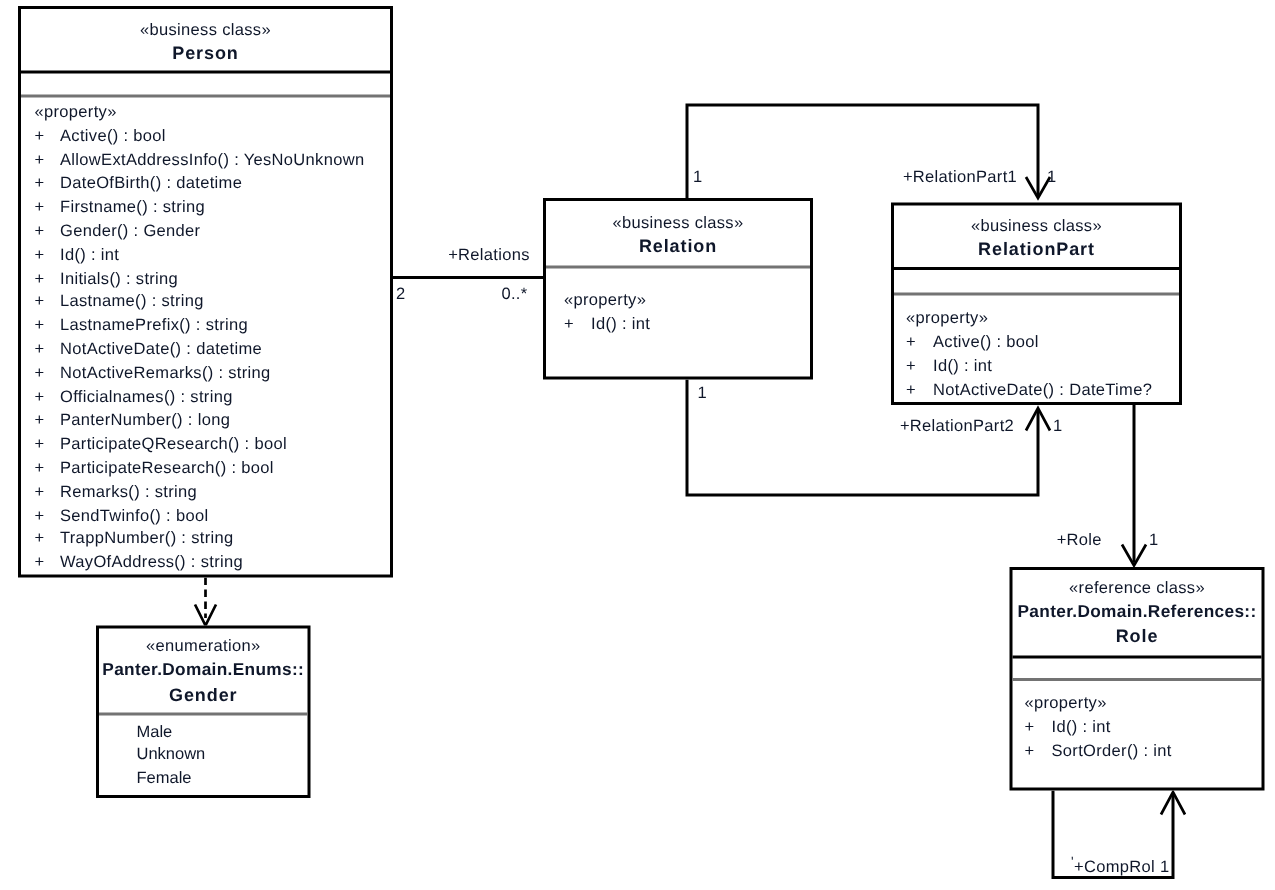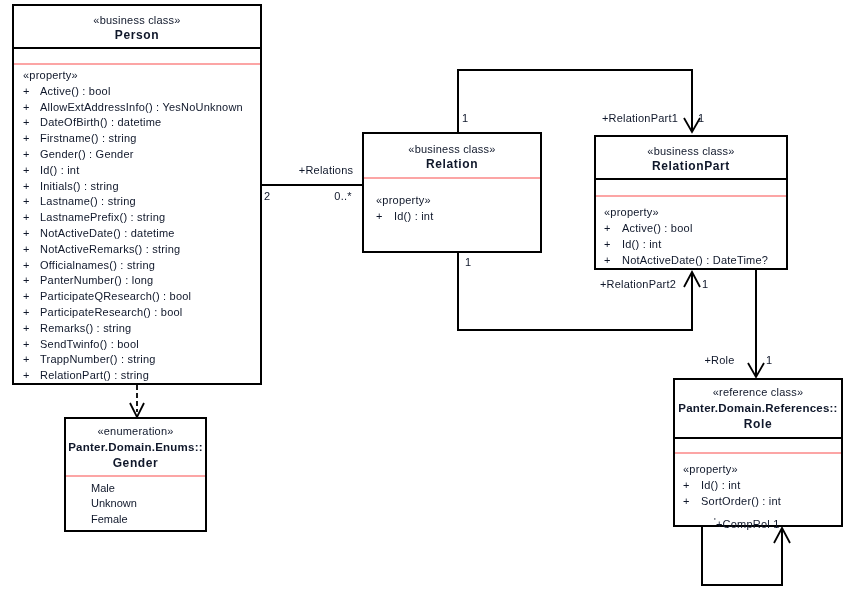--- a/index.html
+++ b/index.html
@@ -26,21 +26,21 @@
   .uml-box {
     position: absolute;
     box-sizing: border-box;
     border: 2px solid #000;
     background: #fff;
     display: flex;
     flex-direction: column;
   }
   .sec { box-sizing: border-box; flex: none; }
   .sec.divider { border-top: 2px solid #000; }
-  .sec.body { flex: 1 1 auto; border-top: 2px solid #fca5a5; overflow: hidden; }
+  .sec.body { flex: 1 1 auto; border-top: 2px solid #737373; overflow: hidden; }
   .sec.title { text-align: center; }
   .stereotype { font-size: 11px; letter-spacing: .02em; }
   .cls-name { font-size: 12px; font-weight: bold; letter-spacing: .05em; }
   .ns-name { font-size: 11.5px; font-weight: bold; letter-spacing: .02em; }
 
   .prop-header { font-size: 11px; letter-spacing: .02em; }
   .prop-row { display: flex; }
   .prop-row .vis { flex: none; }
   .prop-row .sig { white-space: nowrap; letter-spacing: .02em; }
 
@@ -91,21 +91,21 @@
   #lbl-relations-src    { left: 264px; top: 190px; }
   #lbl-relations-tgt    { left: 330px; top: 190px; width: 26px; }
   #lbl-rp1-src          { left: 462px; top: 112px; }
   #lbl-rp1-name         { left: 595px; top: 112px; width: 90px; }
   #lbl-rp1-tgt          { left: 698px; top: 112px; }
   #lbl-rp2-src          { left: 465px; top: 256px; }
   #lbl-rp2-name         { left: 593px; top: 278px; width: 90px; }
   #lbl-rp2-tgt          { left: 702px; top: 278px; }
   #lbl-role-name        { left: 695px; top: 354px; width: 49px; }
   #lbl-role-tgt         { left: 766px; top: 354px; }
-  #lbl-comprol          { left: 714px; top: 515px; }
+  #lbl-comprol          { left: 714px; top: 568px; }
 </style>
 </head>
 <body>
 
 <div id="diagram">
 
   <svg class="connectors" viewBox="0 0 850 593">
     <path class="line" d="M262 185 H362"></path>
     <path class="line" d="M458 132 V70 H692 V131"></path>
     <path class="arrow" d="M684 118 L692 132 L700 118"></path>
@@ -214,21 +214,21 @@
             <span class="sig">SendTwinfo() : bool</span>
           </div>
 
           <div class="prop-row">
             <span class="vis">+</span>
             <span class="sig">TrappNumber() : string</span>
           </div>
 
           <div class="prop-row">
             <span class="vis">+</span>
-            <span class="sig">RelationPart() : string</span>
+            <span class="sig">WayOfAddress() : string</span>
           </div>
         </div>
     </div>
   </div>
 
   <div class="uml-box" id="relation">
     <div class="sec title">
       <div class="stereotype">«business class»</div>
       <div class="cls-name">Relation</div>
     </div>

